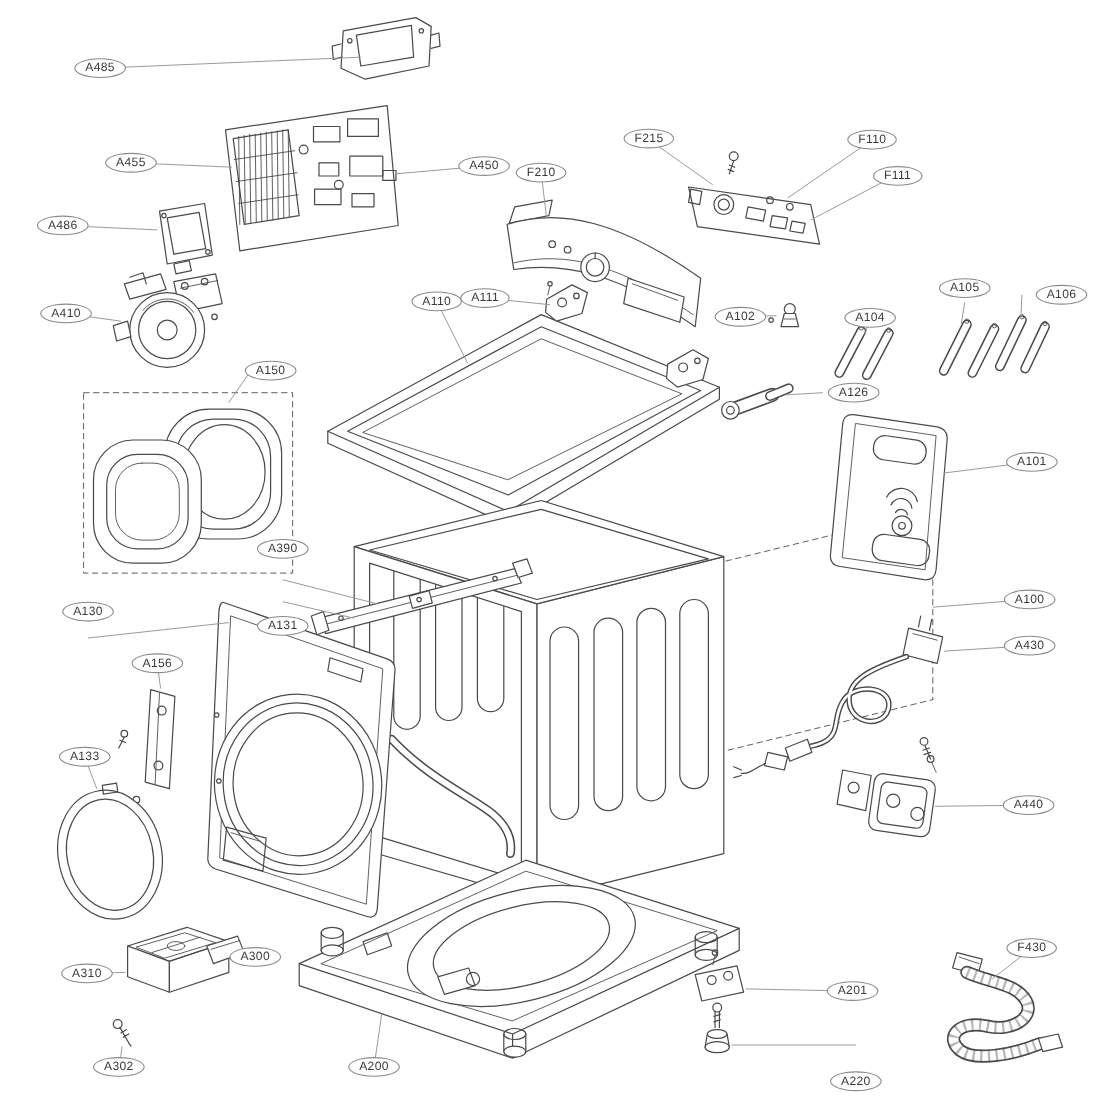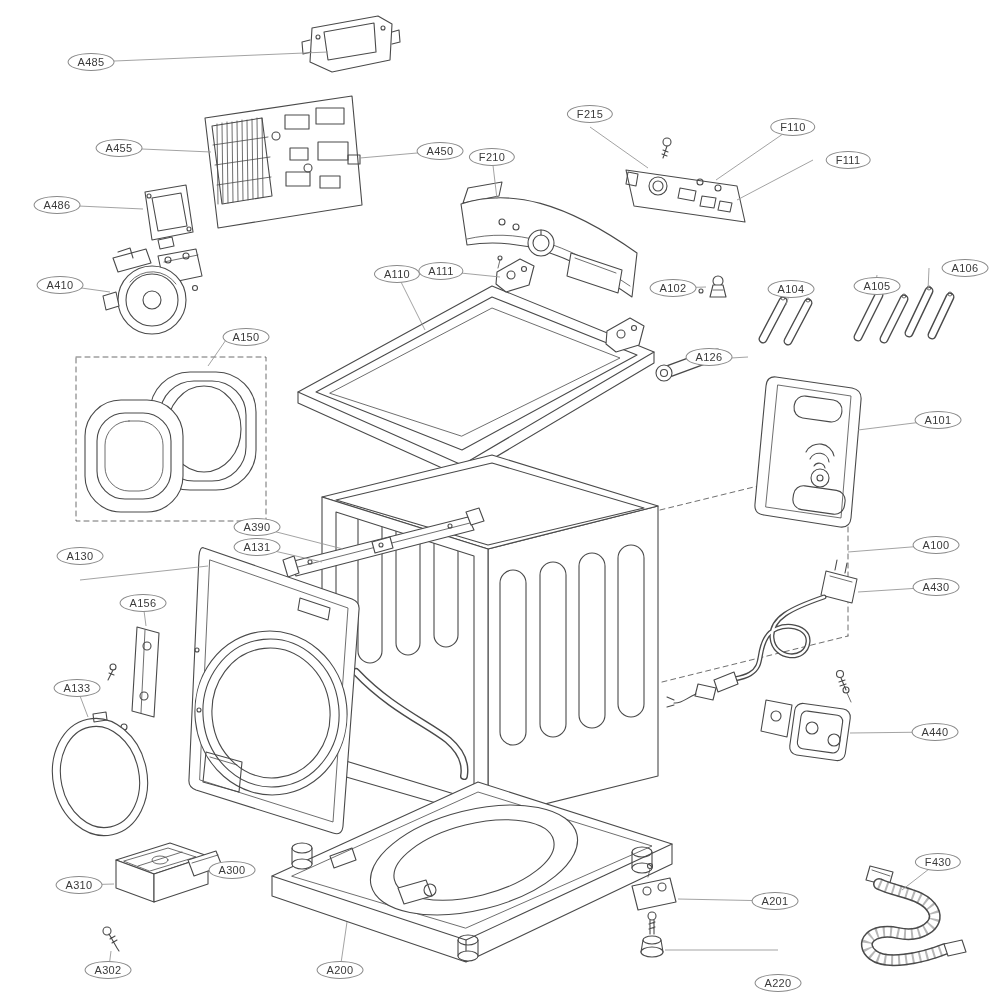--- a/index.html
+++ b/index.html
@@ -380,34 +380,34 @@
 
   <div class="callout" style="left:91px;top:62px">A485</div>
   <div class="callout" style="left:119px;top:148px">A455</div>
   <div class="callout" style="left:440px;top:151px">A450</div>
   <div class="callout" style="left:57px;top:205px">A486</div>
   <div class="callout" style="left:60px;top:285px">A410</div>
   <div class="callout" style="left:246px;top:337px">A150</div>
   <div class="callout" style="left:397px;top:274px">A110</div>
   <div class="callout" style="left:441px;top:271px">A111</div>
   <div class="callout" style="left:492px;top:157px">F210</div>
-  <div class="callout" style="left:590px;top:114px">F215</div>
+  <div class="callout" style="left:590px;top:126px">F215</div>
   <div class="callout" style="left:793px;top:127px">F110</div>
-  <div class="callout" style="left:848px;top:160px">F111</div>
+  <div class="callout" style="left:816px;top:160px">F111</div>
   <div class="callout" style="left:673px;top:288px">A102</div>
   <div class="callout" style="left:791px;top:289px">A104</div>
-  <div class="callout" style="left:877px;top:286px">A105</div>
+  <div class="callout" style="left:877px;top:262px">A105</div>
   <div class="callout" style="left:965px;top:268px">A106</div>
-  <div class="callout" style="left:709px;top:357px">A126</div>
+  <div class="callout" style="left:776px;top:357px">A126</div>
   <div class="callout" style="left:938px;top:420px">A101</div>
   <div class="callout" style="left:936px;top:545px">A100</div>
   <div class="callout" style="left:936px;top:587px">A430</div>
   <div class="callout" style="left:935px;top:732px">A440</div>
-  <div class="callout" style="left:257px;top:527px">A390</div>
-  <div class="callout" style="left:257px;top:547px">A131</div>
+  <div class="callout" style="left:257px;top:499px">A390</div>
+  <div class="callout" style="left:257px;top:569px">A131</div>
   <div class="callout" style="left:80px;top:556px">A130</div>
   <div class="callout" style="left:143px;top:603px">A156</div>
   <div class="callout" style="left:77px;top:688px">A133</div>
   <div class="callout" style="left:79px;top:885px">A310</div>
   <div class="callout" style="left:232px;top:870px">A300</div>
   <div class="callout" style="left:108px;top:970px">A302</div>
   <div class="callout" style="left:340px;top:970px">A200</div>
   <div class="callout" style="left:775px;top:901px">A201</div>
   <div class="callout" style="left:778px;top:983px">A220</div>
   <div class="callout" style="left:938px;top:862px">F430</div>

